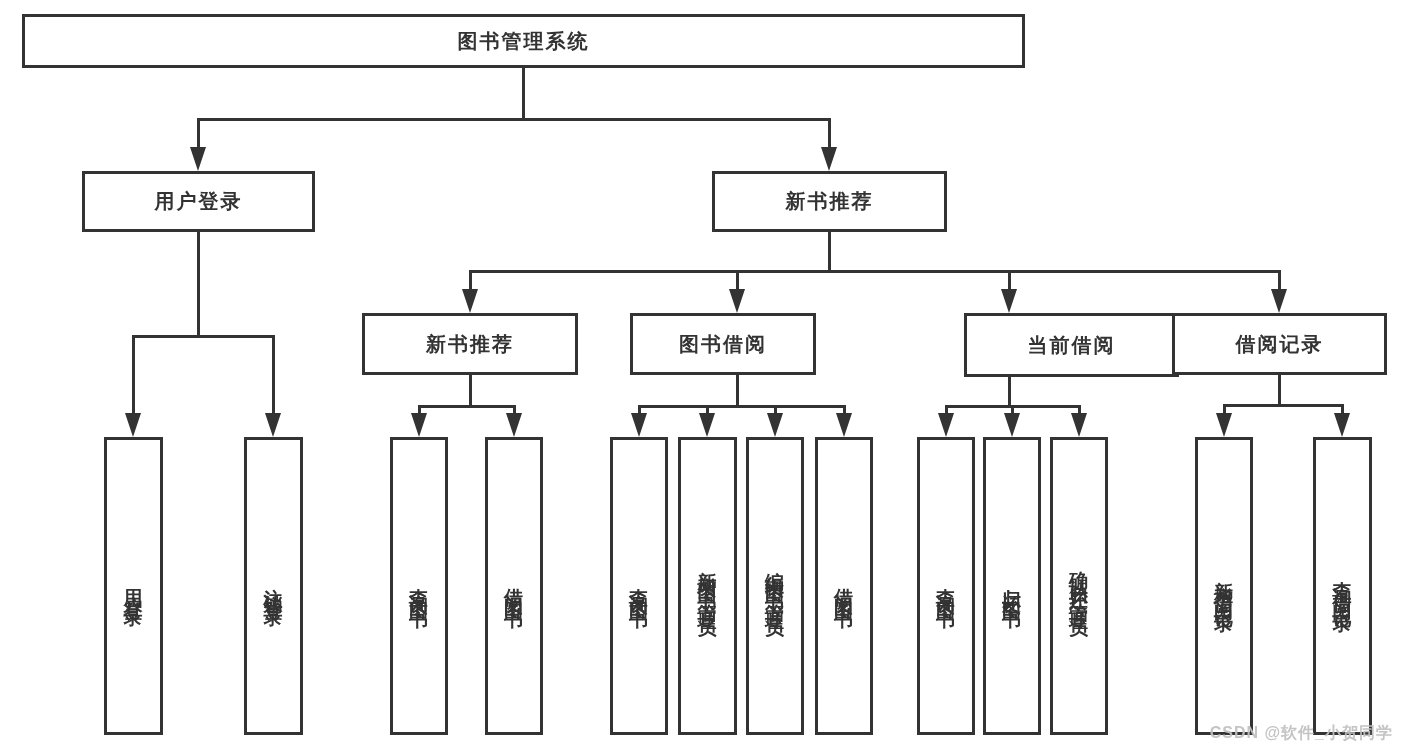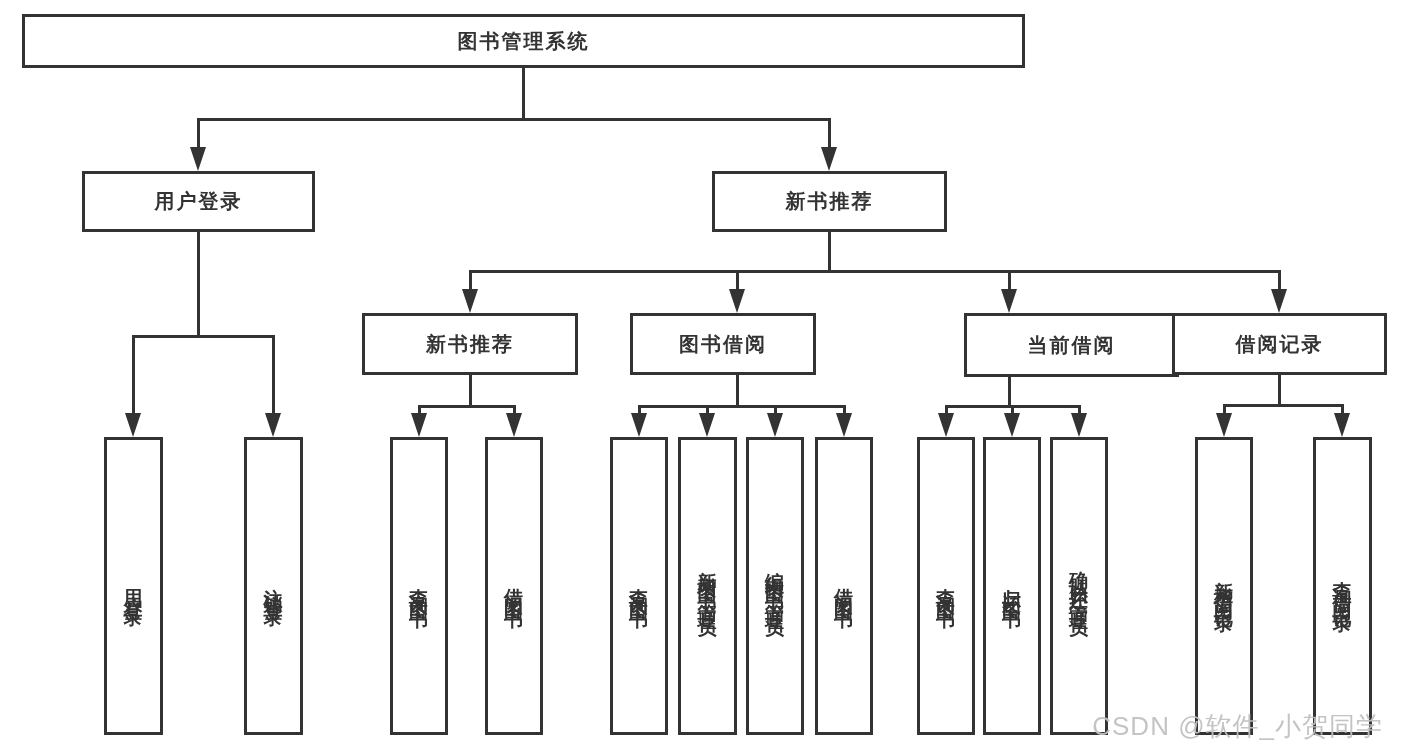--- a/index.html
+++ b/index.html
@@ -35,27 +35,28 @@
   .hline { position: absolute; height: 3px; background: #333333; }
   .arrow {
     position: absolute;
     width: 0; height: 0;
     border-left: 8px solid transparent;
     border-right: 8px solid transparent;
     border-top: 24px solid #333333;
   }
   .watermark {
     position: absolute;
-    right: 22px;
+    right: 12px;
     bottom: 3px;
-    font-size: 26px;
+    font-size: 16px;
     color: rgba(193, 193, 193, 0.95);
     letter-spacing: 1px;
     z-index: 10;
     white-space: nowrap;
+    font-weight: bold;
   }
 </style>
 </head>
 <body>
 
 <div class="canvas">
 
   <div class="box" style="left:22px; top:14px; width:1003px; height:54px;">
     <span>图书管理系统</span>
   </div>

